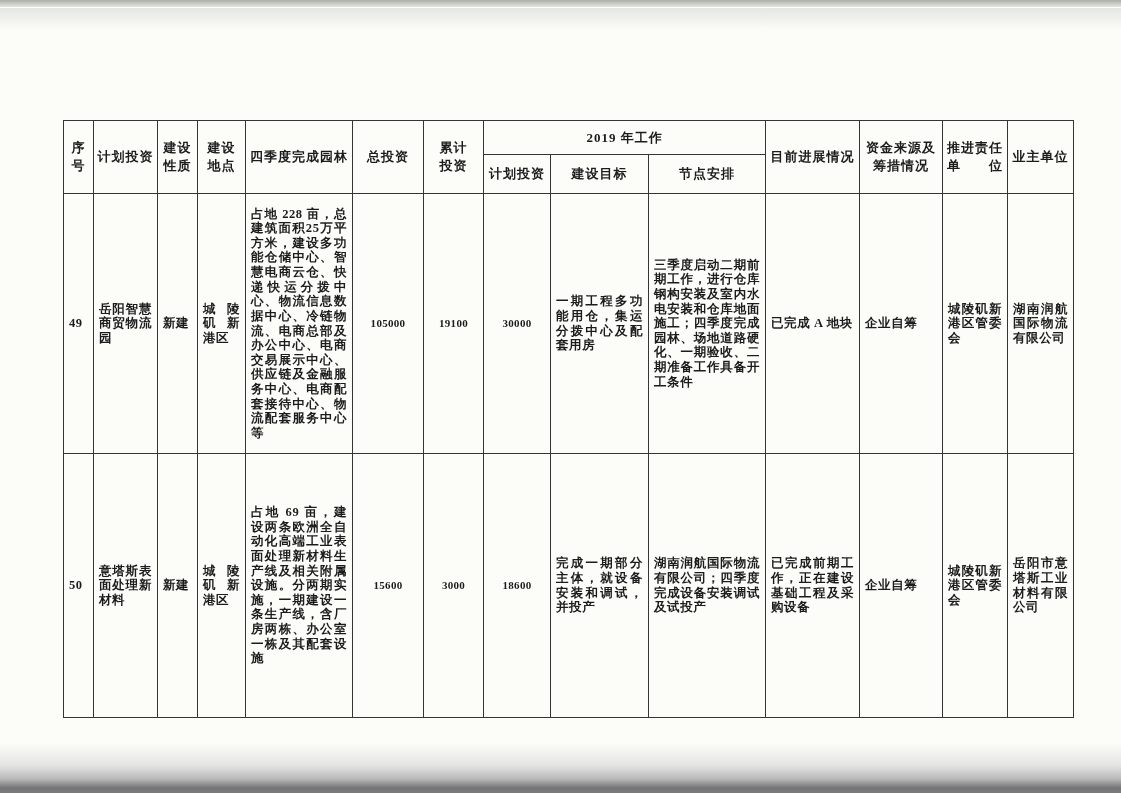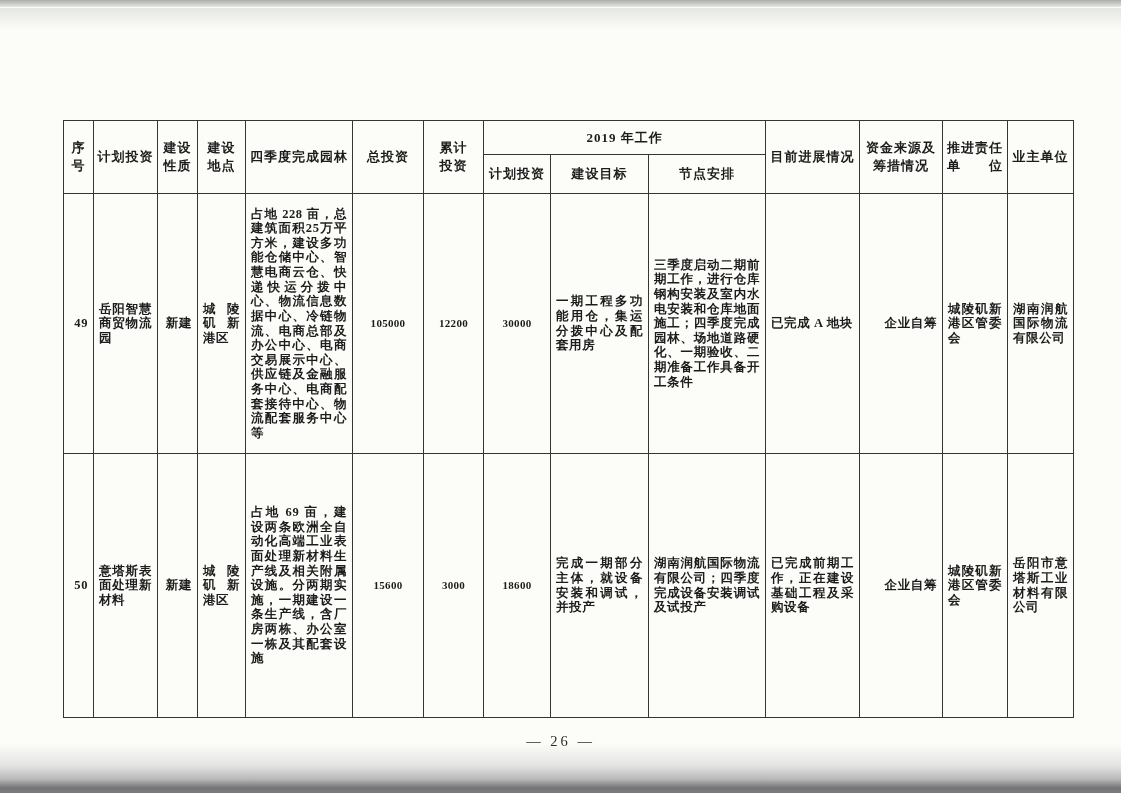--- a/index.html
+++ b/index.html
@@ -50,21 +50,21 @@
     padding:2px;
   }
   .projects td {
     font-size:12.5px;
     vertical-align:middle;
     line-height:1.17;
     letter-spacing:0.6px;
     padding:4px 5px;
     font-weight:bold;
   }
-  td.c  { text-align:right; }
+  td.c  { text-align:left; }
   td.l  { text-align:left; text-align:justify; }
   td.num{ text-align:center; font-size:11px; letter-spacing:0.3px; }
   tr.hr1 { height:34px; }
   tr.hr2 { height:39px; }
   tr.r49 { height:260px; }
   tr.r50 { height:264px; }
   
   .page-number {
     position:absolute; top:733px; left:0; width:100%;
     text-align:center;
@@ -125,21 +125,21 @@
       </tr>
     </thead>
     <tbody>
       <tr class="r49">
         <td class="c">49</td>
         <td class="l">岳阳智慧商贸物流园</td>
         <td class="c">新建</td>
         <td class="l">城陵矶新港区</td>
         <td class="l">占地 228 亩，总建筑面积25万平方米，建设多功能仓储中心、智慧电商云仓、快递快运分拨中心、物流信息数据中心、冷链物流、电商总部及办公中心、电商交易展示中心、供应链及金融服务中心、电商配套接待中心、物流配套服务中心等</td>
         <td class="num">105000</td>
-        <td class="num">12200</td>
+        <td class="num">19100</td>
         <td class="num">30000</td>
         <td class="l">一期工程多功能用仓，集运分拨中心及配套用房</td>
         <td class="l">三季度启动二期前期工作，进行仓库钢构安装及室内水电安装和仓库地面施工；四季度完成园林、场地道路硬化、一期验收、二期准备工作具备开工条件</td>
         <td class="l">已完成 A 地块</td>
         <td class="c">企业自筹</td>
         <td class="l">城陵矶新港区管委会</td>
         <td class="l">湖南润航国际物流有限公司</td>
       </tr>
       <tr class="r50">
         <td class="c">50</td>
@@ -153,16 +153,15 @@
         <td class="l">完成一期部分主体，就设备安装和调试，并投产</td>
         <td class="l">湖南润航国际物流有限公司；四季度完成设备安装调试及试投产</td>
         <td class="l">已完成前期工作，正在建设基础工程及采购设备</td>
         <td class="c">企业自筹</td>
         <td class="l">城陵矶新港区管委会</td>
         <td class="l">岳阳市意塔斯工业材料有限公司</td>
       </tr>
     </tbody>
   </table>
 
-  <div class="page-number">— 26 —</div>
 
   <div class="scan-bottom"></div>
 </div>
 
 </body></html>

